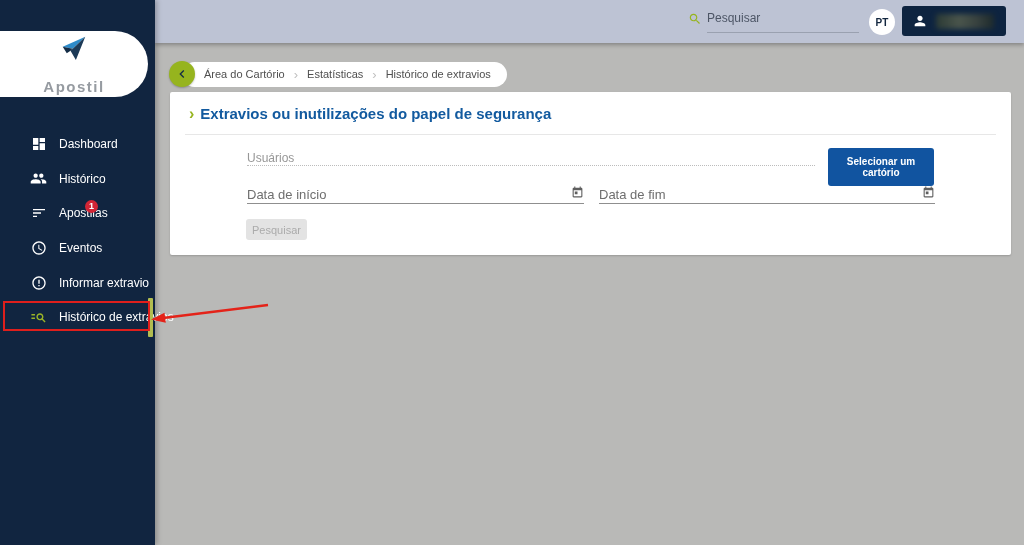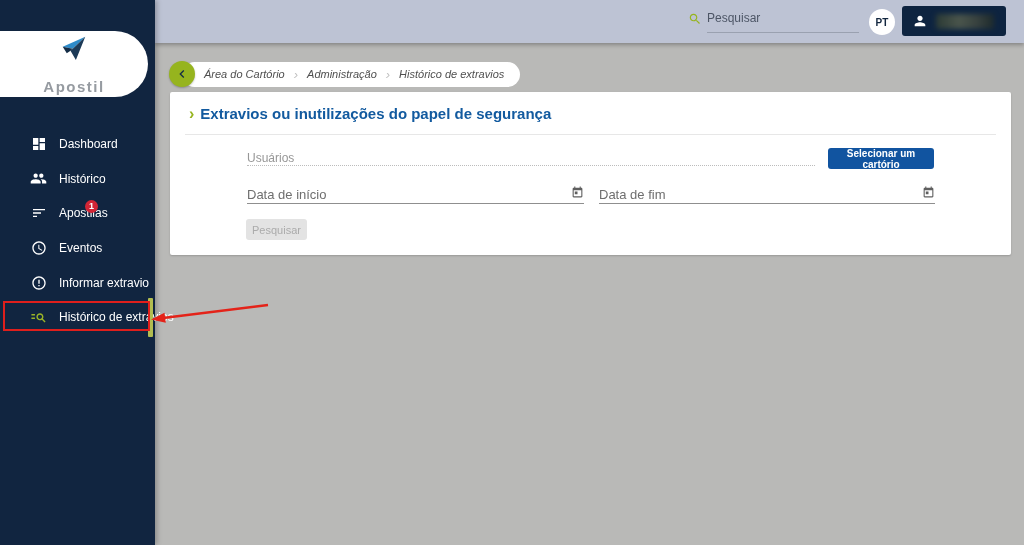--- a/index.html
+++ b/index.html
@@ -68,21 +68,21 @@
     background:#d32535; border-radius:50%; color:#fff;
     font-size:9px; font-weight:bold; line-height:13px; text-align:center;
   }
   .active-bar {
     position:absolute; right:2px; top:-2px; width:5px; height:39px;
     background:#b2bd50; border-radius:1px;
   }
 
   
   .content { position:absolute; left:155px; top:43px; right:0; bottom:0; }
-  .crumb-row { position:absolute; left:14px; top:18px; display:flex; align-items:center; z-index:2;font-style:italic; }
+  .crumb-row { position:absolute; left:14px; top:18px; display:flex; align-items:center; z-index:2; }
   .back-btn {
     width:26px; height:26px; border-radius:50%; border:none; cursor:pointer;
     background:#96b41e; display:flex; align-items:center; justify-content:center;
     z-index:2; box-shadow:0 1px 2px rgba(0,0,0,.25);
   }
   .crumb-pill {
     margin-left:-13px; height:25px; background:#fff; border-radius:13px;
     display:flex; align-items:center; padding:0 16px 0 22px;
   }
   .crumb { font-size:11px; color:#4f4f4f; cursor:pointer; white-space:nowrap; }
@@ -98,21 +98,21 @@
   .chev { color:#96b41e; font-size:16px; font-weight:bold; }
   .title-text { color:#125a9f; font-size:15px; font-weight:bold; }
   .divider { position:absolute; left:15px; right:15px; top:42px; height:1px; background:#e7e7e7; }
 
   .field-label { font-size:12px; color:#979797; }
   .cartorio-field {
     position:absolute; left:77px; top:56px; width:568px; height:18px;
     border-bottom:1px dotted #bcbcbc; cursor:pointer;
   }
   .select-btn {
-    position:absolute; left:658px; top:56px; width:106px; height:21px;
+    position:absolute; left:658px; top:56px; width:106px; height:38px;
     background:#1154a0; color:#fff; border:none; border-radius:3px; cursor:pointer;
     font-size:10px; font-weight:bold; font-family:"Liberation Sans", sans-serif;
   }
   .date-field { position:absolute; top:93px; height:19px; border-bottom:1px solid #8f8f8f; }
   .date-field.start { left:77px; width:337px; }
   .date-field.end { left:429px; width:336px; }
   .date-field input {
     width:calc(100% - 18px); border:none; outline:none; background:transparent;
     font-family:"Liberation Sans", sans-serif; font-size:13px; color:#6e6e6e; padding:0;
   }
@@ -218,21 +218,21 @@
 
   <div class="crumb-row">
     <button class="back-btn">
       <svg width="16" height="16" viewBox="0 0 24 24" fill="#132c46">
           <path d="M15.41 7.41 14 6l-6 6 6 6 1.41-1.41L10.83 12z"></path>
         </svg>
     </button>
     <div class="crumb-pill">
       <span class="crumb">Área do Cartório</span>
       <span class="crumb-sep">›</span>
-      <span class="crumb">Administração</span>
+      <span class="crumb">Estatísticas</span>
       <span class="crumb-sep">›</span>
       <span class="crumb">Histórico de extravios</span>
     </div>
   </div>
 
   <section class="card">
     <div class="card-title">
       <span class="chev">›</span>
       <span class="title-text">Extravios ou inutilizações do papel de segurança</span>
     </div>

